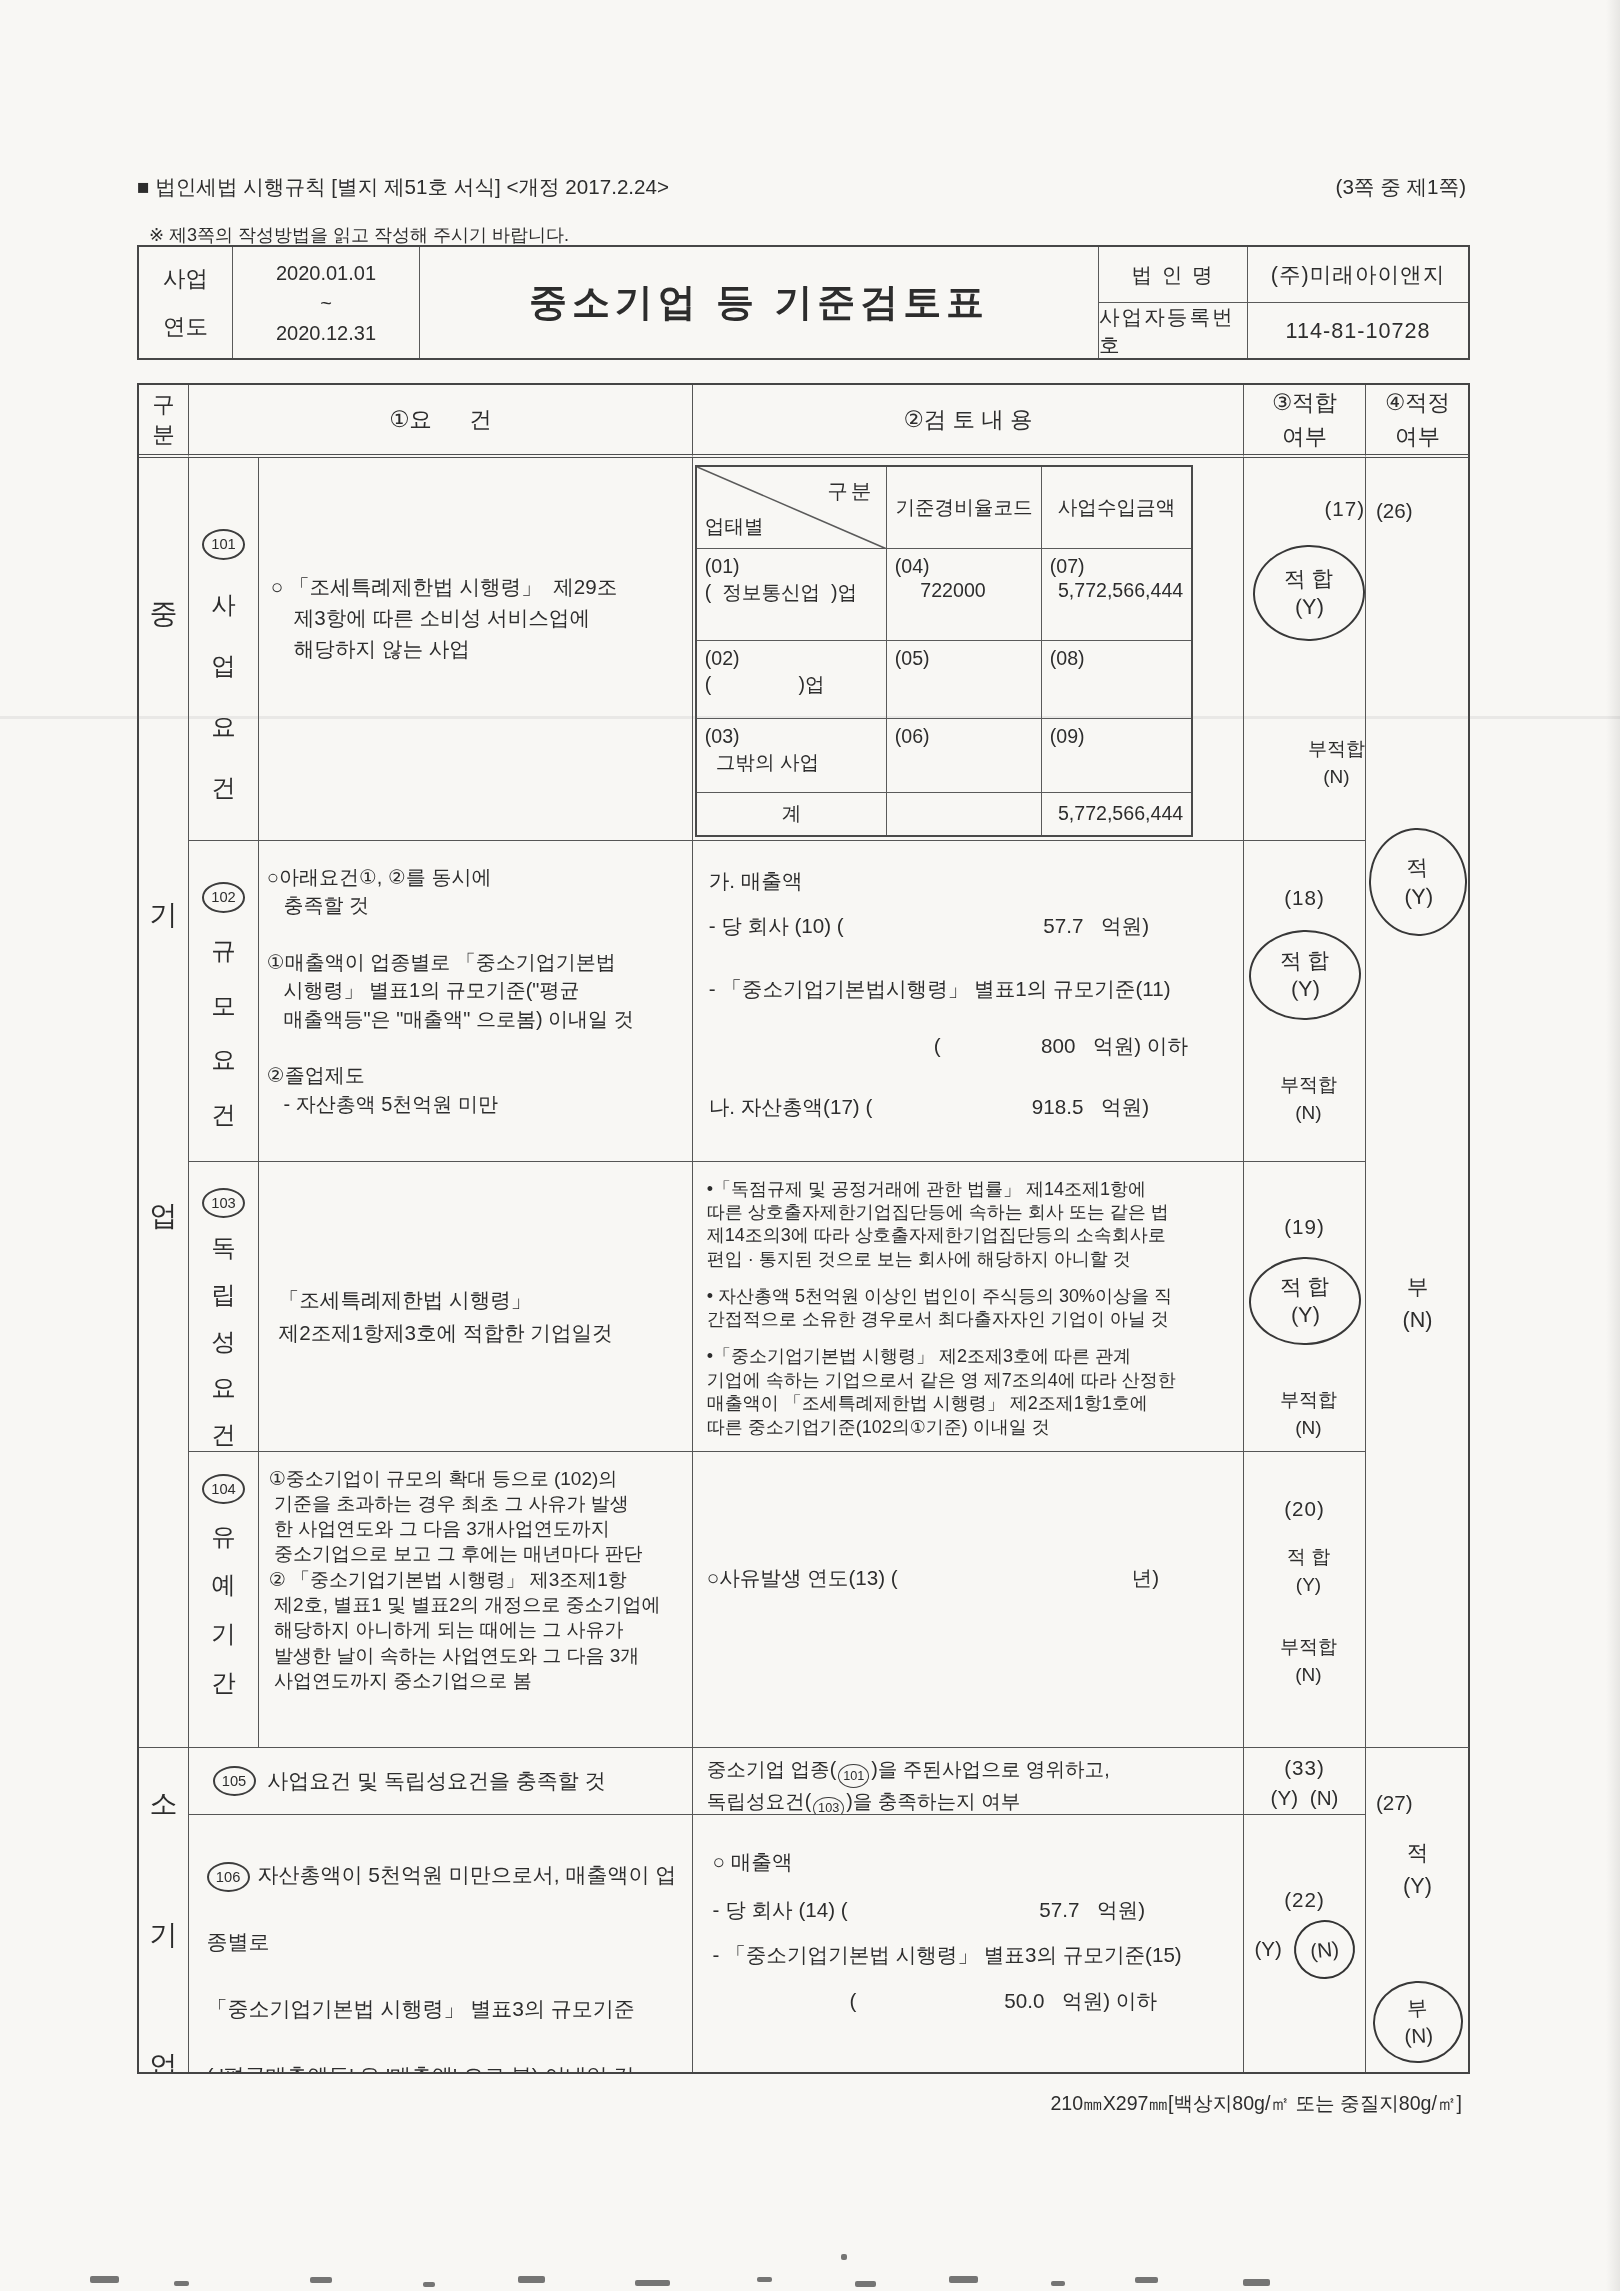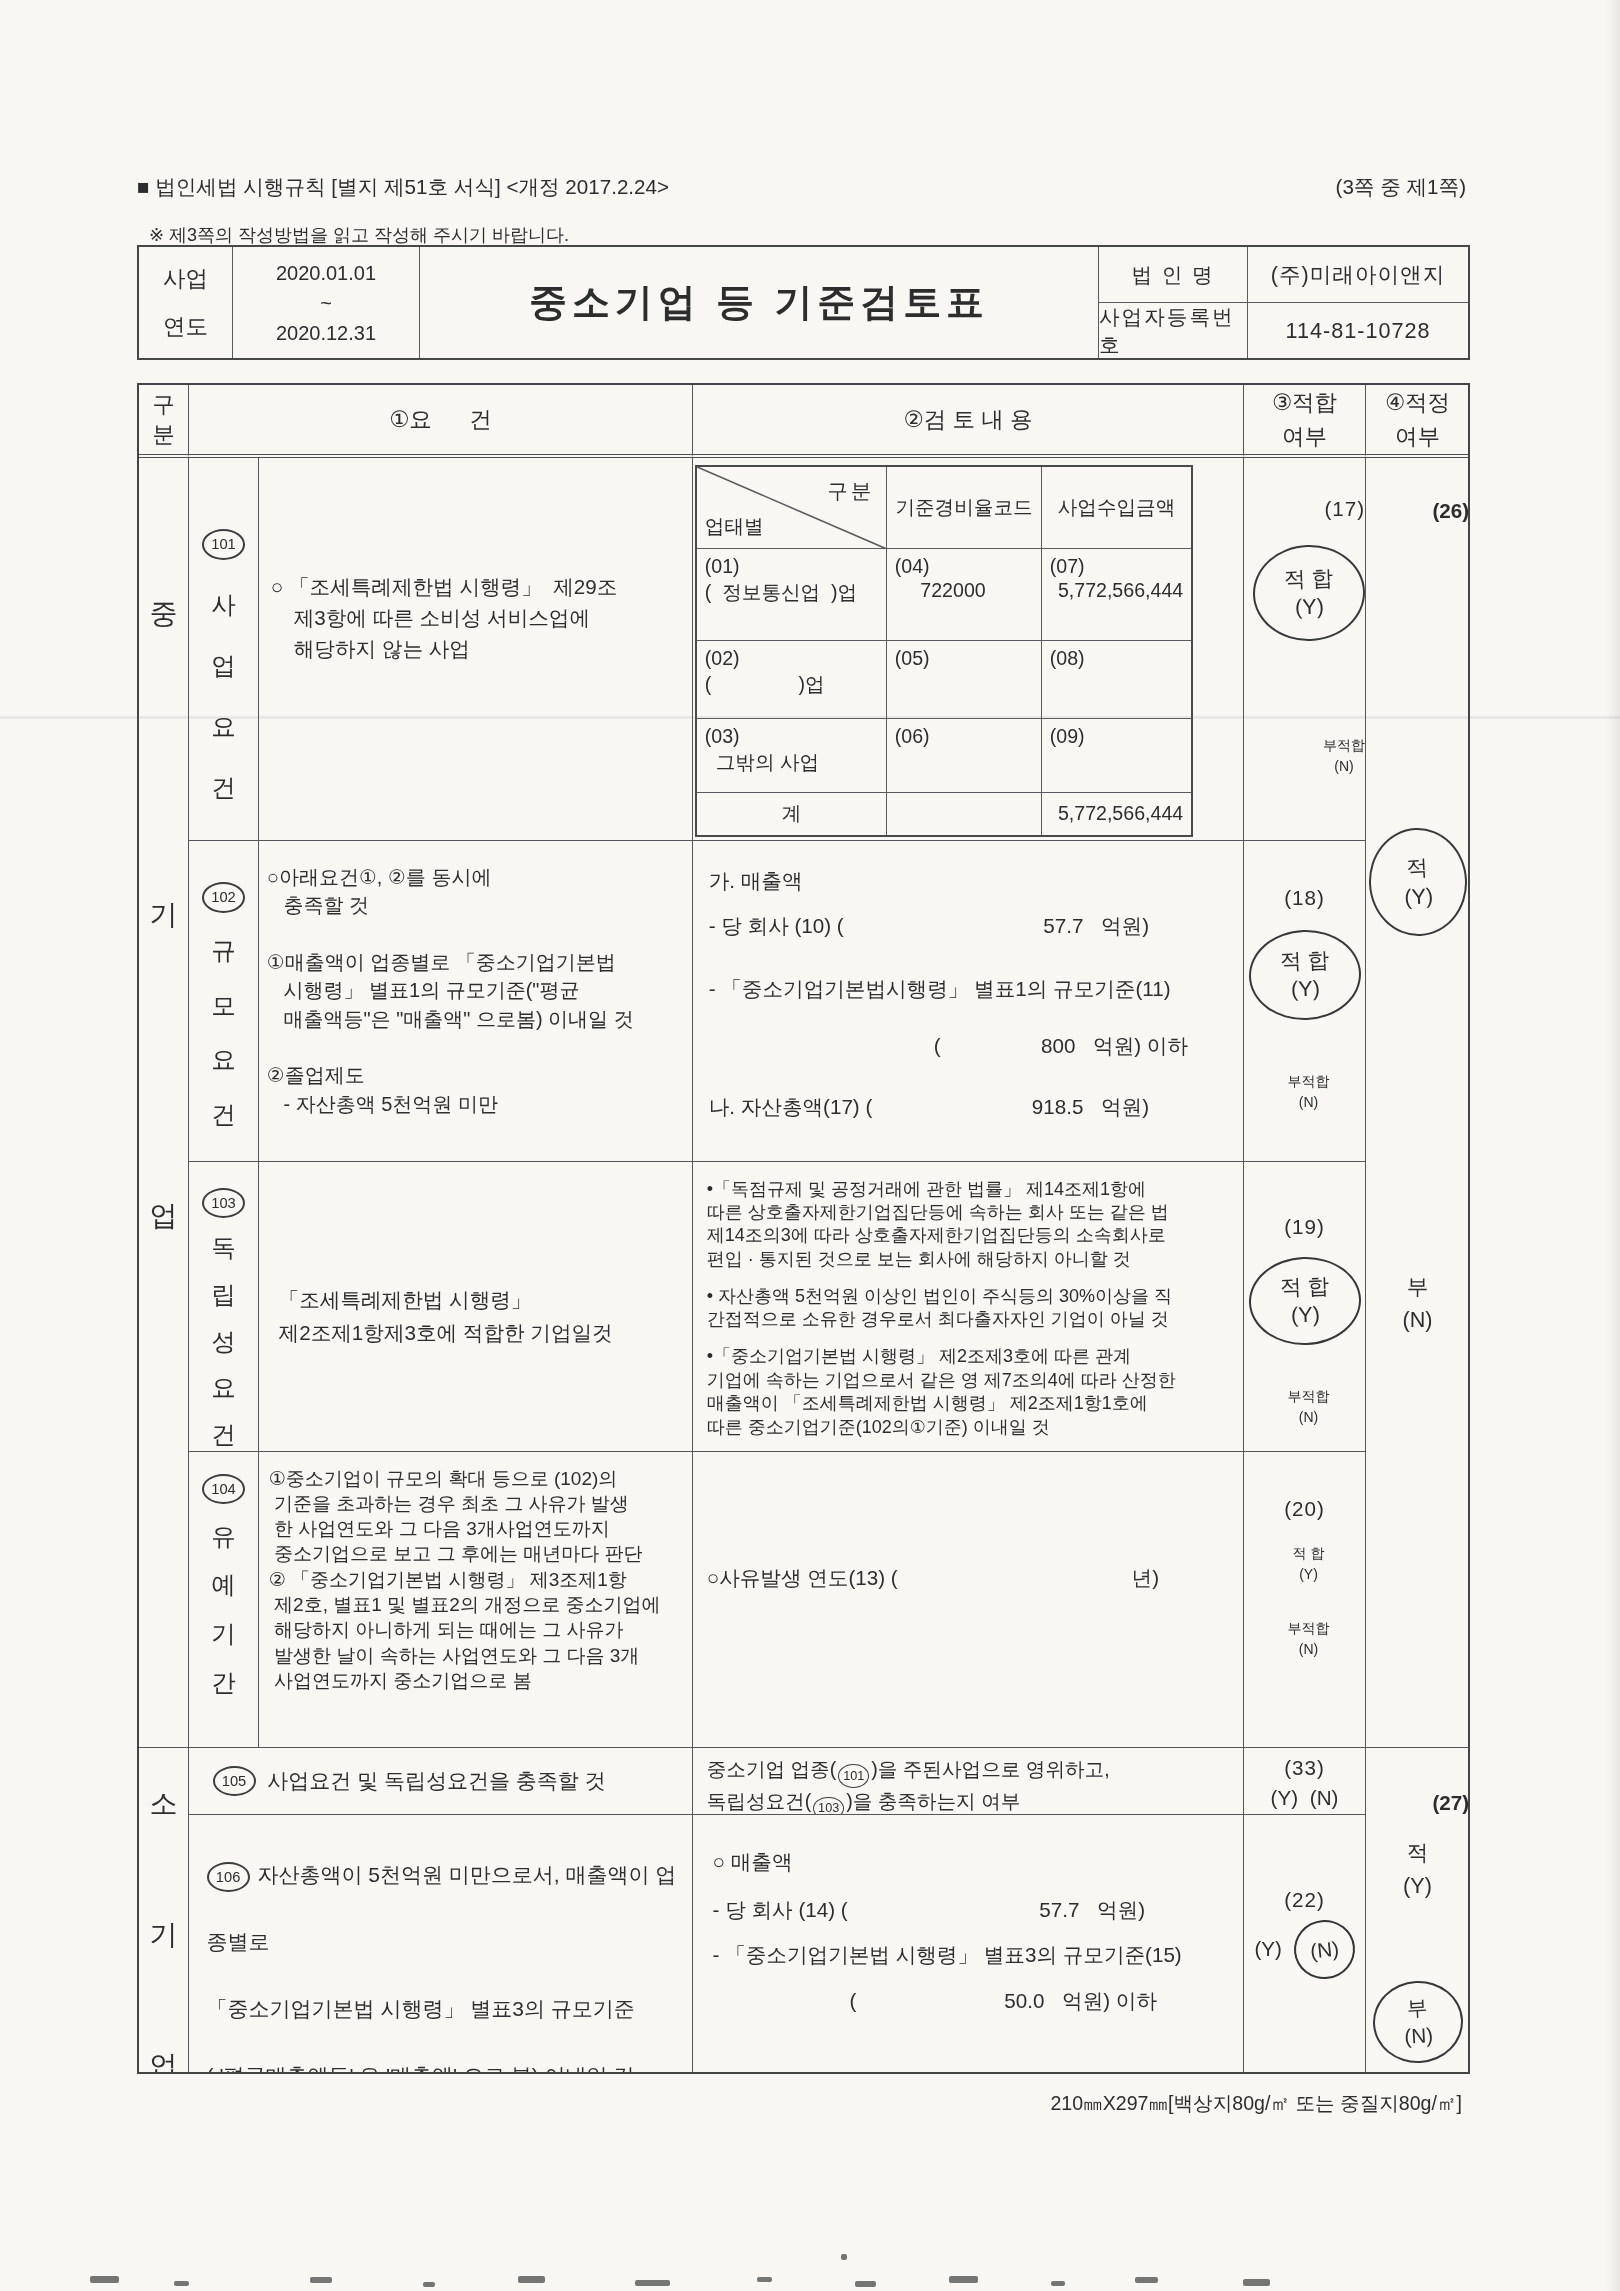--- a/index.html
+++ b/index.html
@@ -89,33 +89,33 @@
   .vline .unit { margin-left:17.6px; }
   .iref { display:inline-flex; align-items:center; justify-content:center; min-width:29px; height:21.6px;
           border:1.5px solid #3d3d3d; border-radius:50%; font-size:12.7px; vertical-align:-3.9px; margin:0 2px; }
 
   
   .fit { display:flex; flex-direction:column; align-items:center; font-size:21.6px; }
   .fitnum { font-size:20.6px; letter-spacing:1px; }
   .circ-fit { width:108px; height:92px; border:2.9px solid #383838; border-radius:50%;
               display:flex; flex-direction:column; align-items:center; justify-content:center;
               transform:rotate(-2deg); line-height:1.3; font-size:21.6px; }
-  .yn2 { text-align:center; line-height:1.5; font-size:14px;margin-left:8px; }
+  .yn2 { text-align:center; line-height:1.5; font-size:19px;margin-left:8px; }
   .fit101 { padding-top:39px;align-items:flex-end; } .fit101 .circ-fit { margin-top:23.5px; } .fit101 .fail { margin-top:94px; }
   .fit102 { padding-top:45px; } .fit102 .circ-fit { margin-top:19.6px; height:86px; } .fit102 .fail { margin-top:51px; }
   .fit103 { padding-top:53px; } .fit103 .circ-fit { margin-top:17.6px; height:84px; } .fit103 .fail { margin-top:41px; }
   .fit104 { padding-top:45px; } .fit104 .pass { margin-top:21.6px; } .fit104 .fail { margin-top:33px; }
   .fit105 { padding-top:7.8px; font-size:19.6px; } .fit105 .ynrow { margin-top:5.9px; }
   .fit106 { padding-top:73px; } .fit106 .ynrow { margin-top:7.8px; }
   .ynrow { display:flex; align-items:center; gap:11.8px; font-size:20.6px; }
   .ncirc { width:57px; height:55px; border:2.5px solid #333; border-radius:50%;
            display:flex; align-items:center; justify-content:center; transform:rotate(-6deg); }
 
   
-  .adqnum { position:absolute; left:10px; right:0; text-align:right; font-size:20.6px;font-weight:bold; }
+  .adqnum { position:absolute; left:10px; right:0; text-align:left; font-size:20.6px; }
   .adq-pass-circ { position:absolute; left:50%; transform:translateX(-50%) rotate(-3deg);
                    border:2.9px solid #383838; border-radius:50%; display:flex; flex-direction:column;
                    align-items:center; justify-content:center; font-size:21.6px; line-height:1.35; }
   .adq-block { position:absolute; left:0; right:0; text-align:center; font-size:21.6px; line-height:1.55; }
   .jungcirc { top:370px; width:94px; height:104px; }
   .socirc { top:233px; width:86px; height:78px; font-size:20.6px; }
 
   .doc-foot { position:absolute; top:2090px; left:137px; width:1325px; text-align:right; font-size:19.6px; }
 
   

